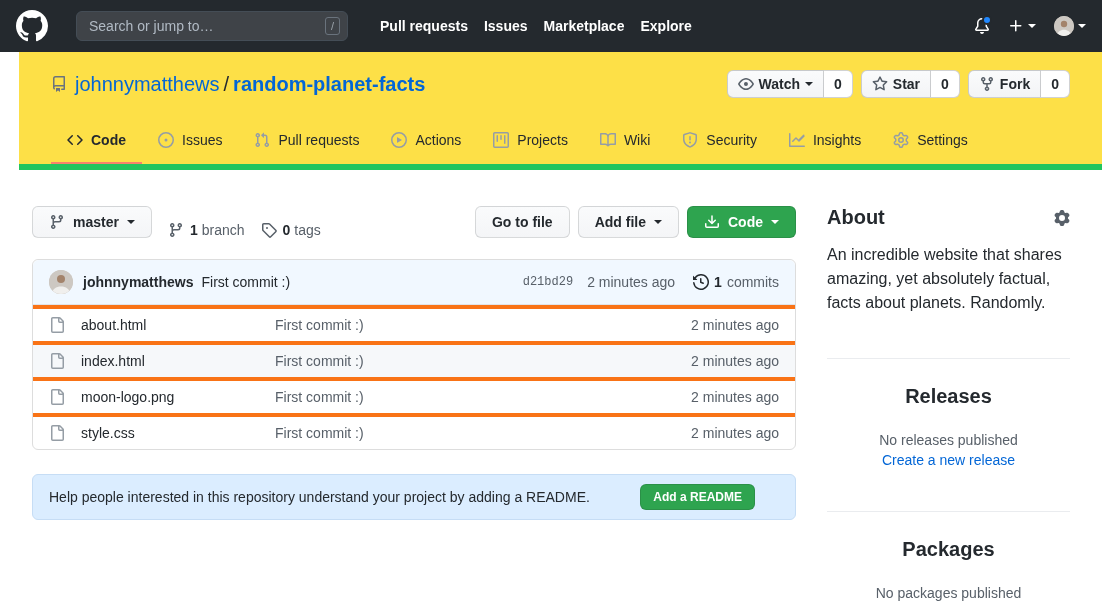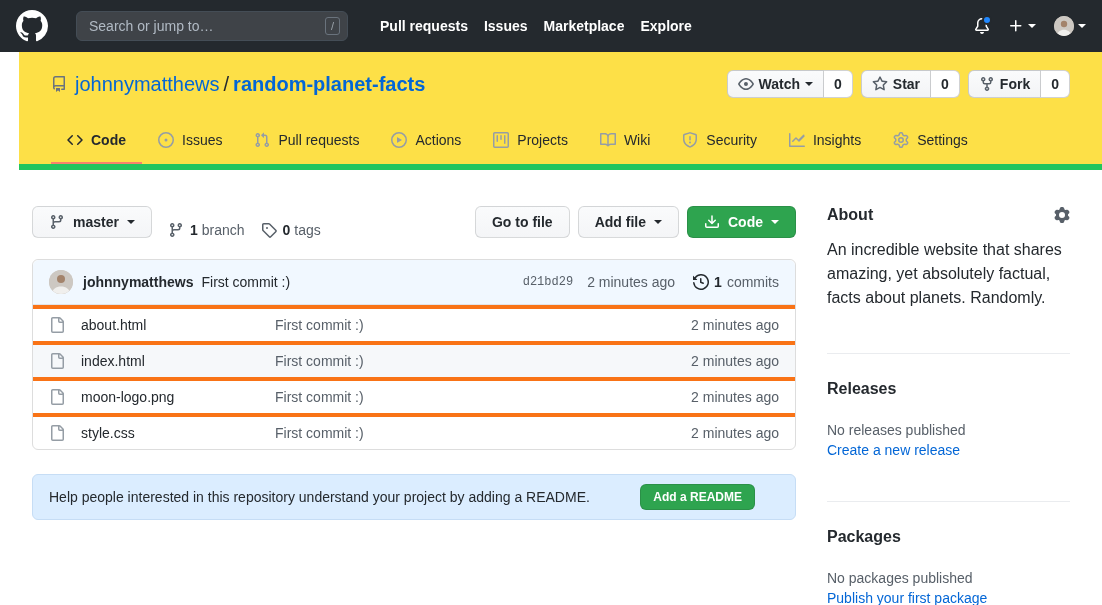--- a/index.html
+++ b/index.html
@@ -124,24 +124,24 @@
   }
   .readme-text { flex:1; color:#24292e; }
   .btn-readme {
     background:#2ea44f; color:#fff; font-size:12px; font-weight:600;
     border:1px solid rgba(27,31,35,.15); border-radius:6px; padding:5px 12px;
     cursor:pointer; font-family:inherit; margin-right:30px;
   }
 
   
   .side-title-row { display:flex; align-items:center; justify-content:space-between; }
-  .side-title { font-size:16px; font-weight:700; margin:0; }
+  .side-title { font-size:20px; font-weight:700; margin:0; }
   .gear-btn { color:#586069; cursor:pointer; }
   .about-desc { font-size:16px; line-height:1.5; color:#24292e; margin:14px 0 0; }
-  .side-section { border-top:1px solid #eaecef; margin-top:43px; padding-top:26px; }
+  .side-section { border-top:1px solid #eaecef; margin-top:43px; padding-top:26px;text-align:center; }
   .side-empty { color:#586069; margin:24px 0 2px; }
   .side-link { color:#0366d6; font-size:14px; display:inline-block; margin-top:2px; }
 </style>
 </head>
 <body>
 
 <header class="topnav">
   <span class="gh-logo">
     <svg width="32" height="32" viewBox="0 0 16 16">
         <path d="M8 0C3.58 0 0 3.58 0 8c0 3.54 2.29 6.53 5.47 7.59.4.07.55-.17.55-.38 0-.19-.01-.82-.01-1.49-2.01.37-2.53-.49-2.69-.94-.09-.23-.48-.94-.82-1.13-.28-.15-.68-.52-.01-.53.63-.01 1.08.58 1.23.82.72 1.21 1.87.87 2.33.66.07-.52.28-.87.51-1.07-1.78-.2-3.64-.89-3.64-3.95 0-.87.31-1.59.82-2.15-.08-.2-.36-1.02.08-2.12 0 0 .67-.21 2.2.82.64-.18 1.32-.27 2-.27.68 0 1.36.09 2 .27 1.53-1.04 2.2-.82 2.2-.82.44 1.1.16 1.92.08 2.12.51.56.82 1.27.82 2.15 0 3.07-1.87 3.75-3.65 3.95.29.25.54.73.54 1.48 0 1.07-.01 1.93-.01 2.2 0 .21.15.46.55.38A8.012 8.012 0 0 0 16 8c0-4.42-3.58-8-8-8z"></path>

